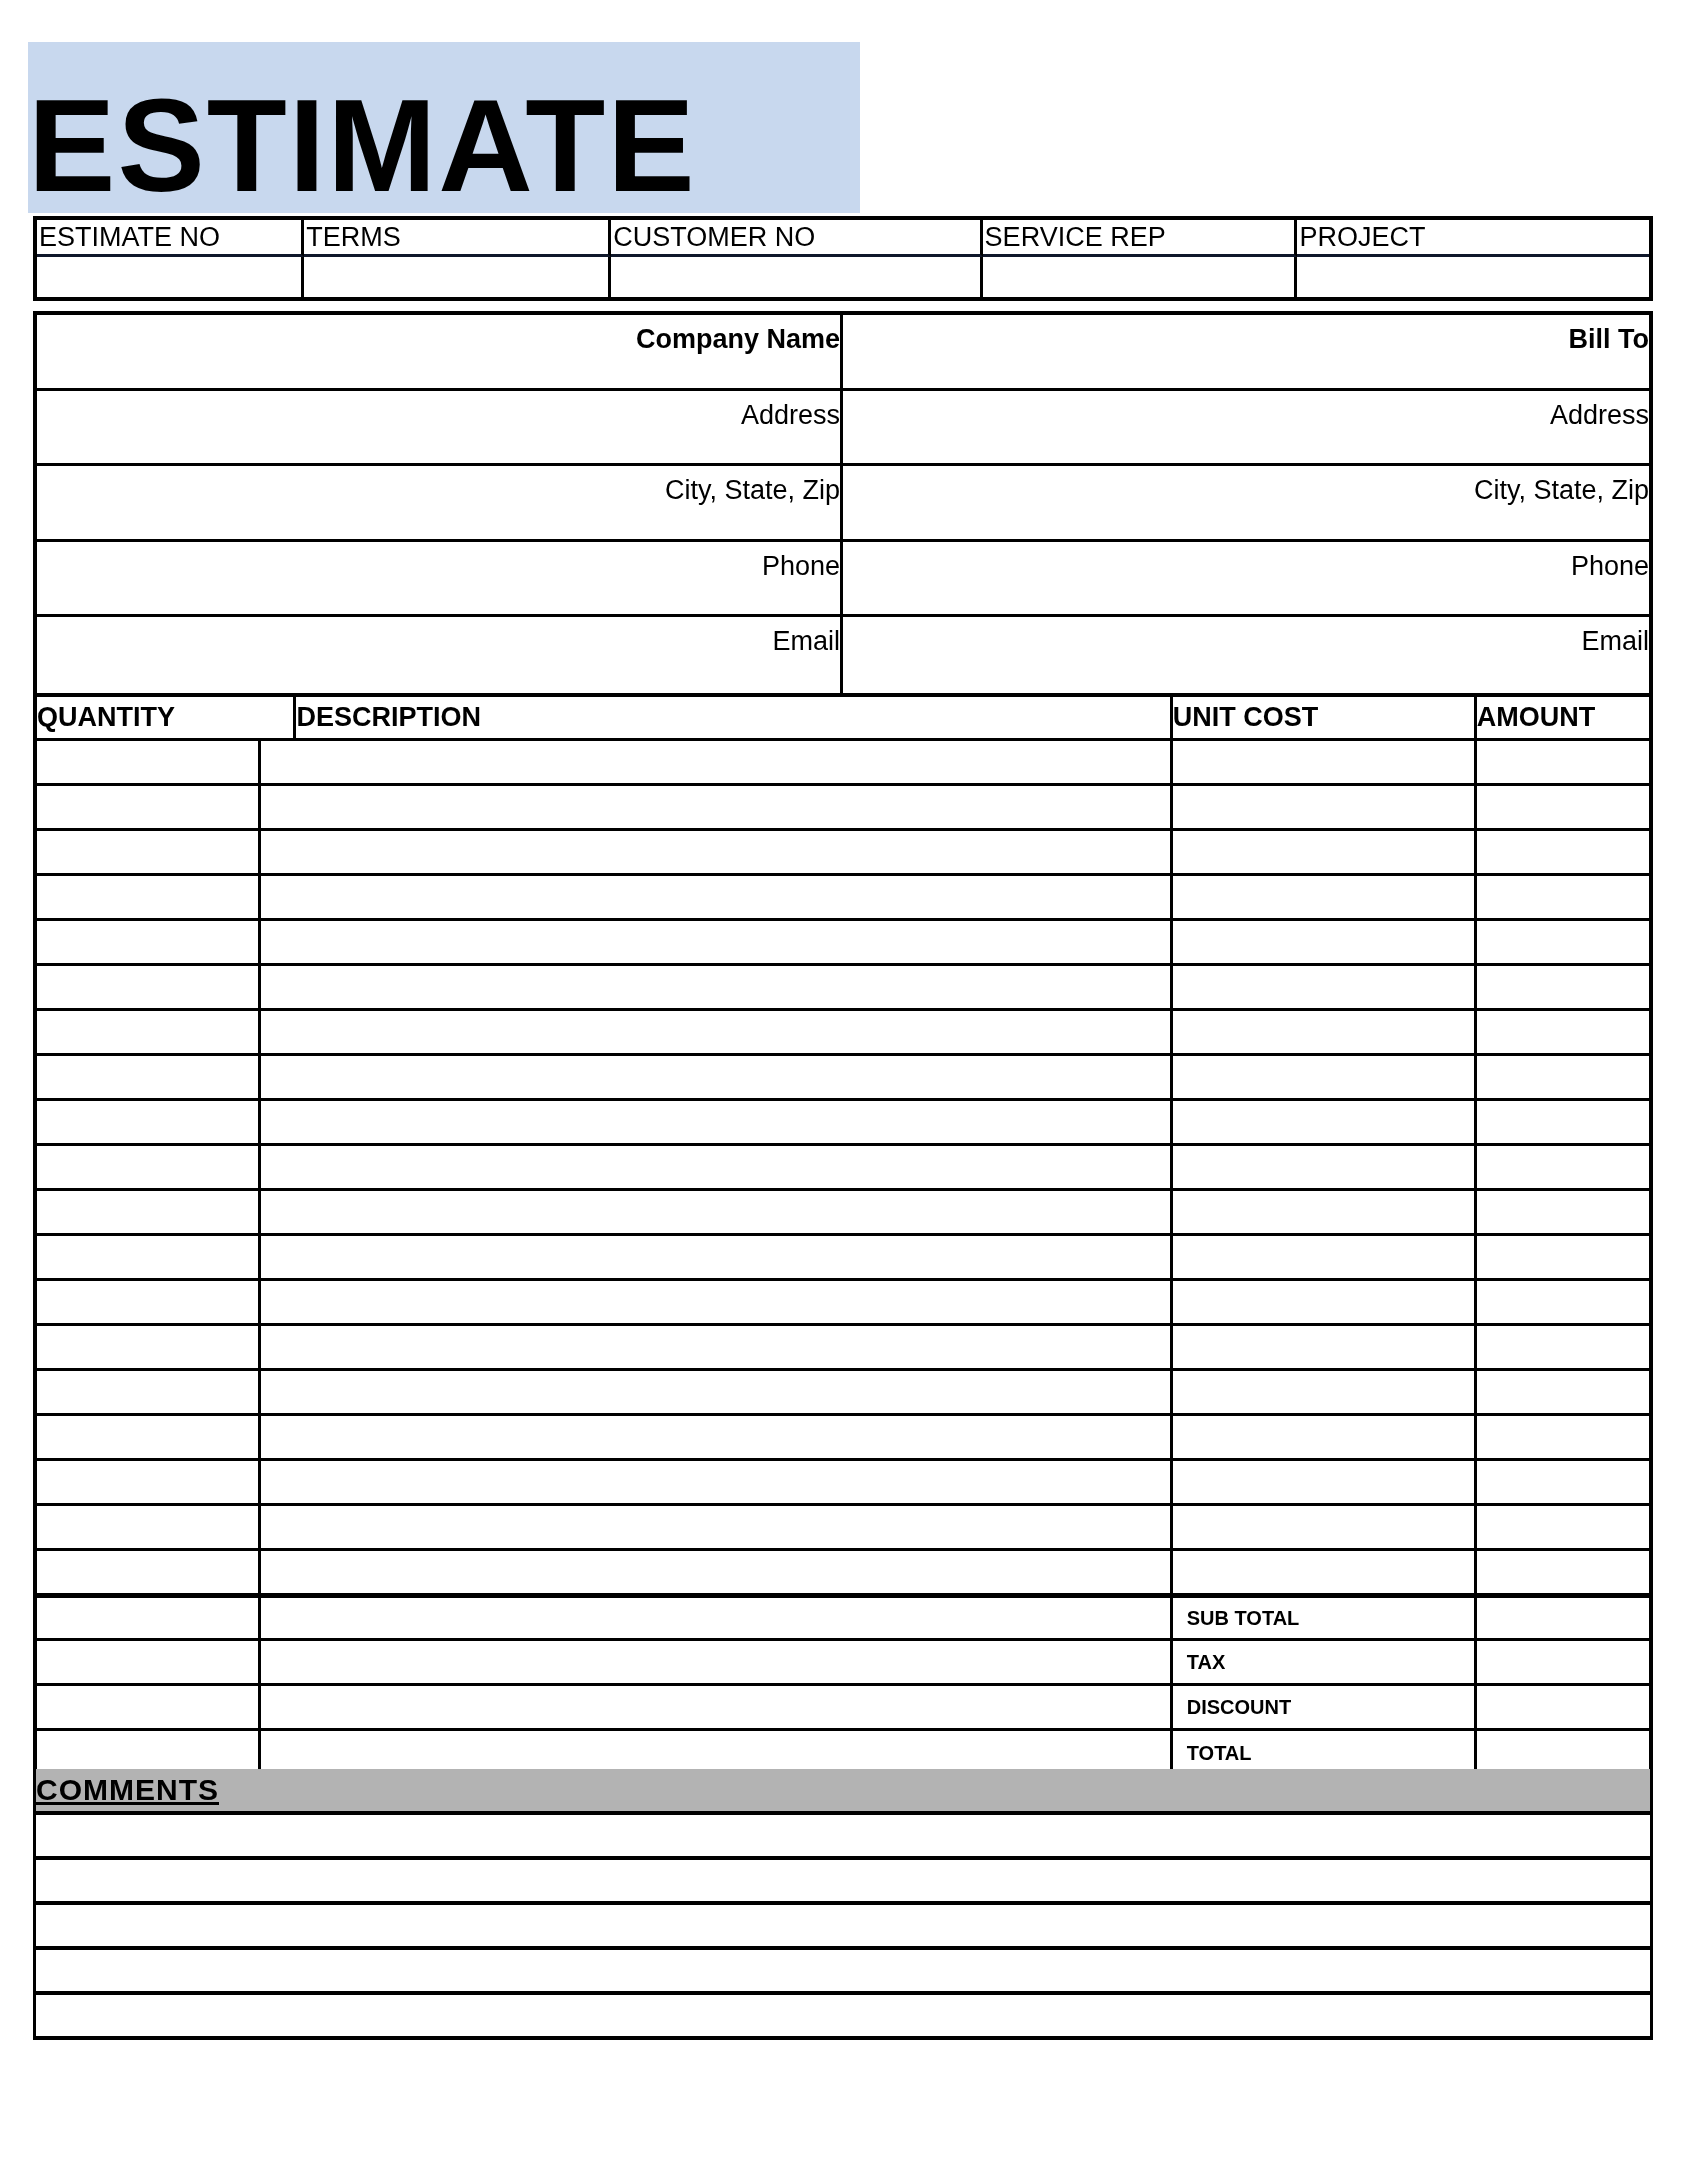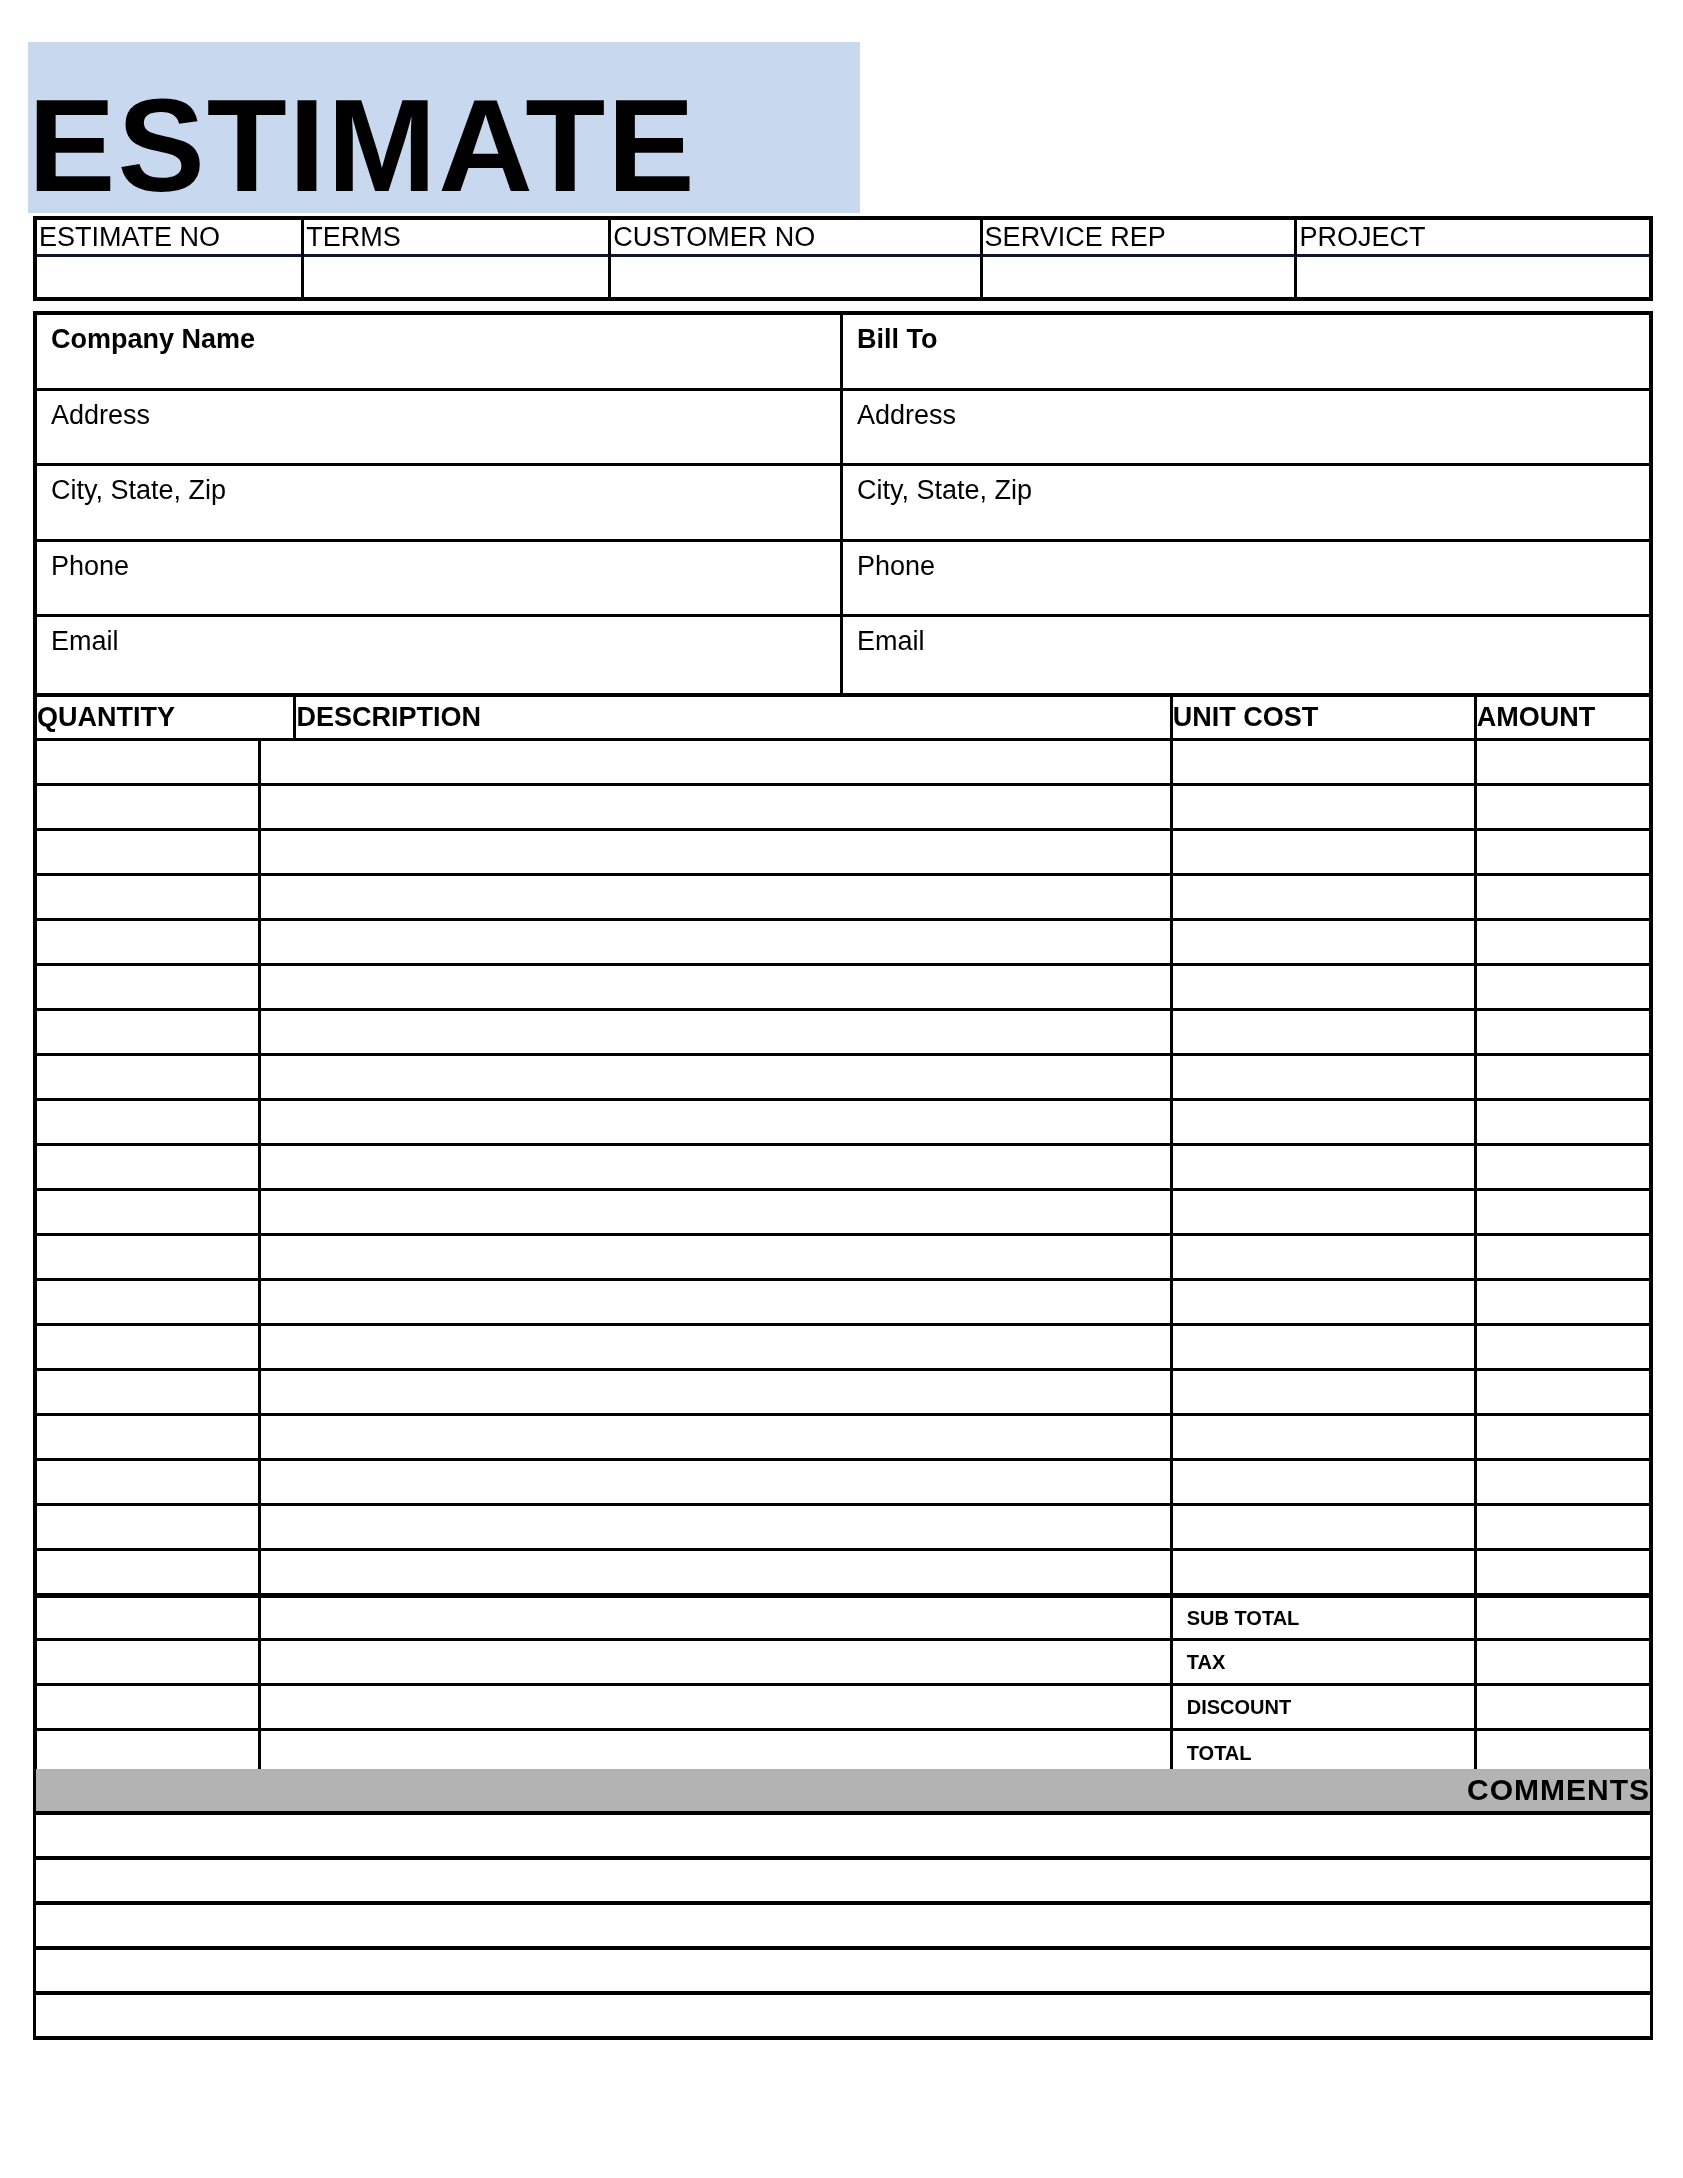--- a/index.html
+++ b/index.html
@@ -30,21 +30,21 @@
     display:flex;align-items:center;padding-left:2px;
     font-weight:normal;font-size:27px;
   }
   .top-table .hcell.last{border-right:none;}
   .top-table .fcell{border-right:3px solid #000;}
   .top-table .fcell.last{border-right:none;}
   
   .company-table{
     position:absolute;left:33px;top:311px;width:1620px;height:382px;
     box-sizing:border-box;border:4px solid #000;border-bottom:none;
-    display:grid;grid-template-columns:1fr 1fr;grid-auto-rows:1fr;
+    display:grid;grid-template-columns:1fr 1fr;grid-auto-rows:1fr;text-align:right;
   }
   .company-table .ccell{
     box-sizing:border-box;border-bottom:3px solid #000;
     padding:9px 0 0 14px;font-size:27px;
   }
   .company-table .ccell.colL{border-right:3px solid #000;}
   .company-table .ccell.rowlast{border-bottom:none;}
   .company-table .ccell.bold span{font-weight:bold;}
   
   .items-header{
@@ -72,22 +72,22 @@
   .icell.c3{border-right:none;}
   .icell.sum-label{
     display:flex;align-items:center;padding-left:14px;
     font-weight:bold;font-size:20px;
   }
   
   .comments-bar{
     position:absolute;left:33px;top:1769px;width:1620px;height:46px;
     box-sizing:border-box;background:#b3b3b3;
     border-left:3px solid #000;border-right:3px solid #000;border-bottom:4px solid #000;
-    display:flex;align-items:center;justify-content:flex-end;
-    font-weight:bold;font-size:30px;letter-spacing:1px;
+    display:flex;align-items:center;justify-content:flex-start;
+    font-weight:bold;font-size:30px;letter-spacing:1px;text-decoration:underline;
   }
   .comments-lines{
     position:absolute;left:33px;top:1815px;width:1620px;
     box-sizing:border-box;border-left:3px solid #000;border-right:3px solid #000;
   }
   .comment-line{box-sizing:border-box;height:45px;border-bottom:4px solid #000;}
 </style>
 </head>
 <body>
 

